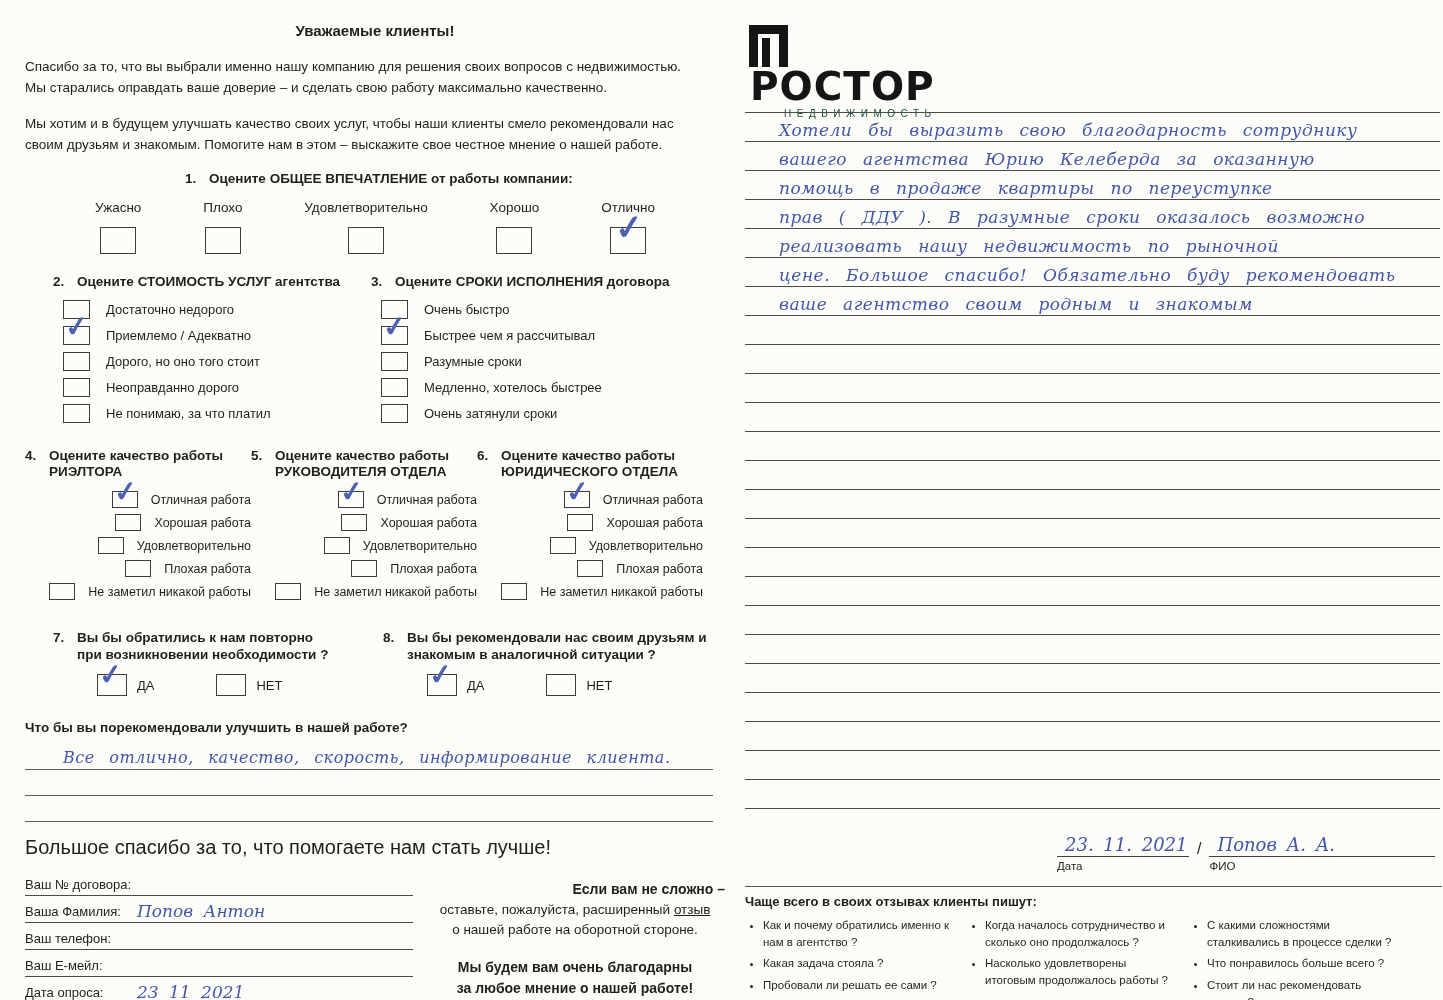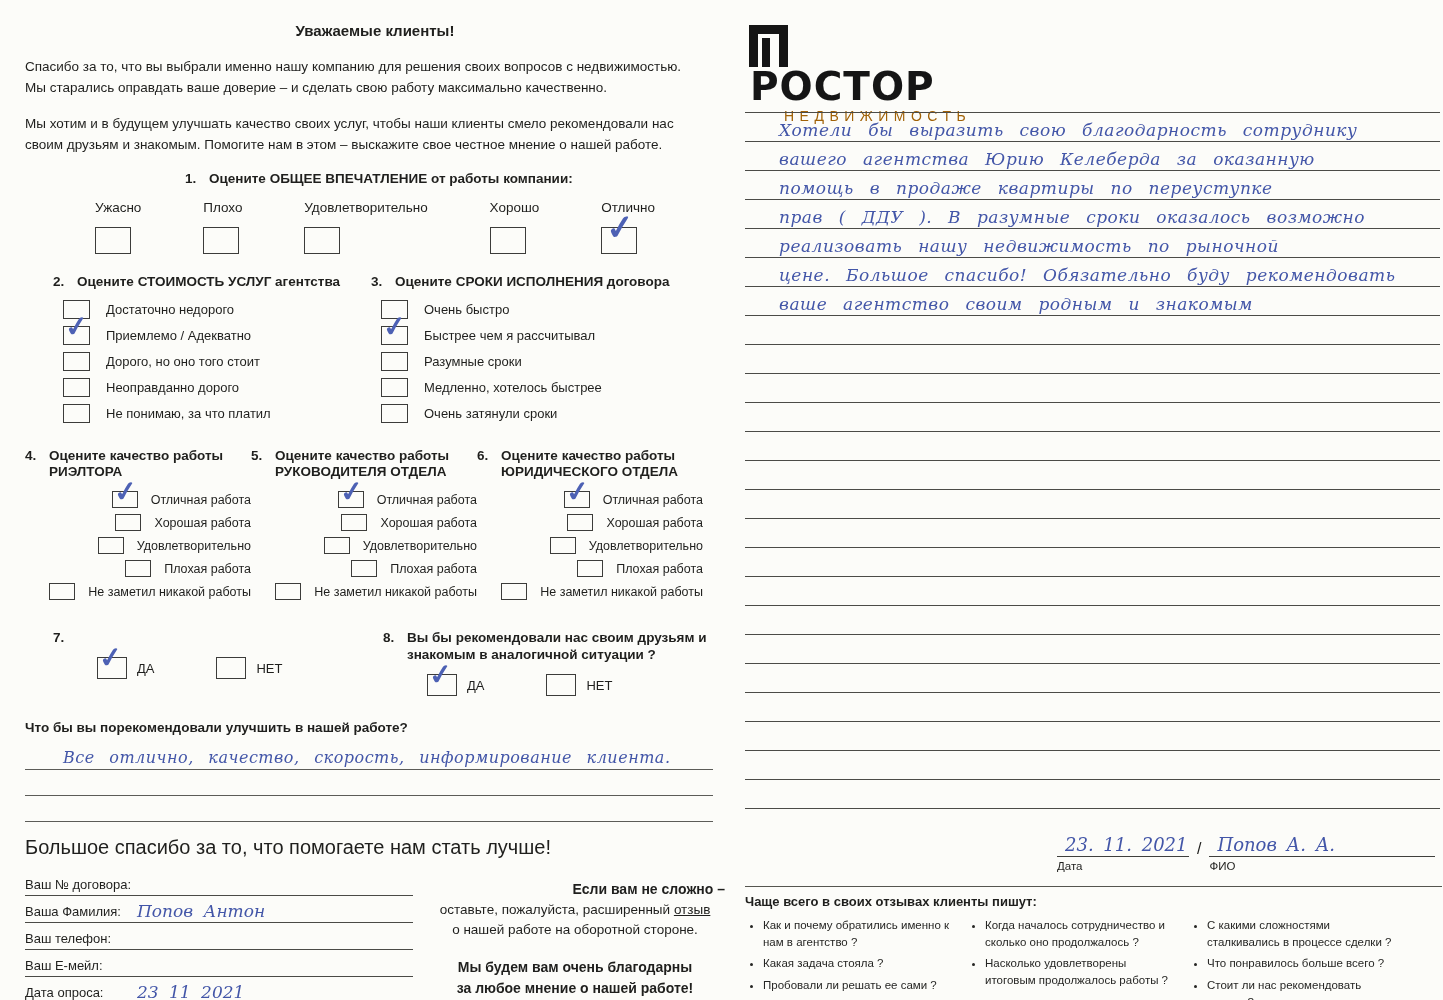--- a/index.html
+++ b/index.html
@@ -15,21 +15,21 @@
   .cb.checked .mark{display:block;}
   
   .left-page{position:absolute;left:25px;top:18px;width:700px;}
   .lp-title{text-align:center;font-weight:bold;font-size:15px;margin:4px 0 18px 0;}
   .lp-intro{font-size:13.5px;line-height:1.55;margin:0 0 15px 0;width:670px;}
   .q-num{width:24px;font-weight:bold;flex:none;}
   
   .q1{margin-top:6px;}
   .q1-head{display:flex;font-weight:bold;font-size:13.5px;margin-left:160px;}
   .q1-opts{display:flex;justify-content:space-between;margin:14px 0 0 70px;width:560px;}
-  .q1-opt{display:flex;flex-direction:column;font-size:13.5px;}
+  .q1-opt{display:flex;flex-direction:column;align-items:center;font-size:13.5px;}
   .q1-opt .cb{width:36px;height:27px;margin-top:12px;}
   .q1-opt .cb .mark{font-size:34px;top:-18px;left:4px;}
   
   .row-q23{display:flex;margin-top:20px;}
   .qcol2{width:318px;margin-left:28px;}
   .qcol3{width:330px;}
   .q-head{display:flex;font-weight:bold;font-size:13.5px;line-height:1.25;}
   .opts{margin:9px 0 0 10px;}
   .opt{display:flex;align-items:center;margin:7px 0;}
   .opt .cb{width:27px;height:19px;}
@@ -66,21 +66,21 @@
   .note .n1{font-weight:bold;font-size:14px;text-align:right;}
   .note .nl{text-align:center;}
   .note .underl{text-decoration:underline;}
   .gratitude{font-weight:bold;font-size:14px;margin-top:16px;}
   .arrows{font-weight:bold;font-size:19px;text-align:right;letter-spacing:-1px;margin-top:6px;}
   
   .right-page{position:absolute;left:745px;top:18px;width:697px;height:975px;}
   .rp-logo{position:absolute;left:3px;top:5px;}
   .logo-row{display:flex;align-items:flex-start;flex-direction:column;}
   .logo-word{font-family:"DejaVu Sans",sans-serif;font-weight:bold;font-size:39px;line-height:1;letter-spacing:1px;color:#151515;margin-left:2px;}
-  .logo-sub{font-size:14px;letter-spacing:5.5px;color:#a16207;margin:2px 0 12px 36px;}
+  .logo-sub{font-size:10px;letter-spacing:5.5px;color:#14532d;margin:2px 0 12px 36px;}
   .rp-title{position:absolute;left:242px;top:12px;font-size:13.5px;line-height:1.5;}
   .rp-title .t1{font-weight:bold;}
   .rp-title .t2{font-weight:bold;}
   .rp-title .t3{font-weight:bold;text-decoration:underline;}
   .rp-lines{position:absolute;left:0;top:66px;width:695px;}
   .rline{height:28px;border-bottom:1.4px solid #4b4b47;display:flex;align-items:flex-end;}
   .rline .rl-text{font-size:17px;white-space:nowrap;word-spacing:10px;letter-spacing:.5px;padding:0 0 1px 34px;}
   .rp-sign{position:absolute;left:312px;top:812px;display:flex;align-items:flex-end;}
   .sign-box{display:flex;flex-direction:column;}
   .sign-line{border-bottom:1.5px solid #3f3f3c;position:relative;height:26px;}
@@ -288,20 +288,21 @@
             <span class="opt-label">Не заметил никакой работы</span>
           </div>
       </div>
     </div>
   </div>
 
   <div class="row-q78">
     <div class="qcol7">
       <div class="q-head">
         <span class="q-num">7.</span>
+        <span><span>Вы бы обратились к нам повторно</span><br><span>при возникновении необходимости ?</span></span>
       </div>
       <div class="yesno">
         <span class="cb checked">
             <span class="mark"></span>
           </span>
         <span class="yn-label">ДА</span>
         <span class="gap"></span>
         <span class="cb"></span>
         <span class="yn-label">НЕТ</span>
       </div>

